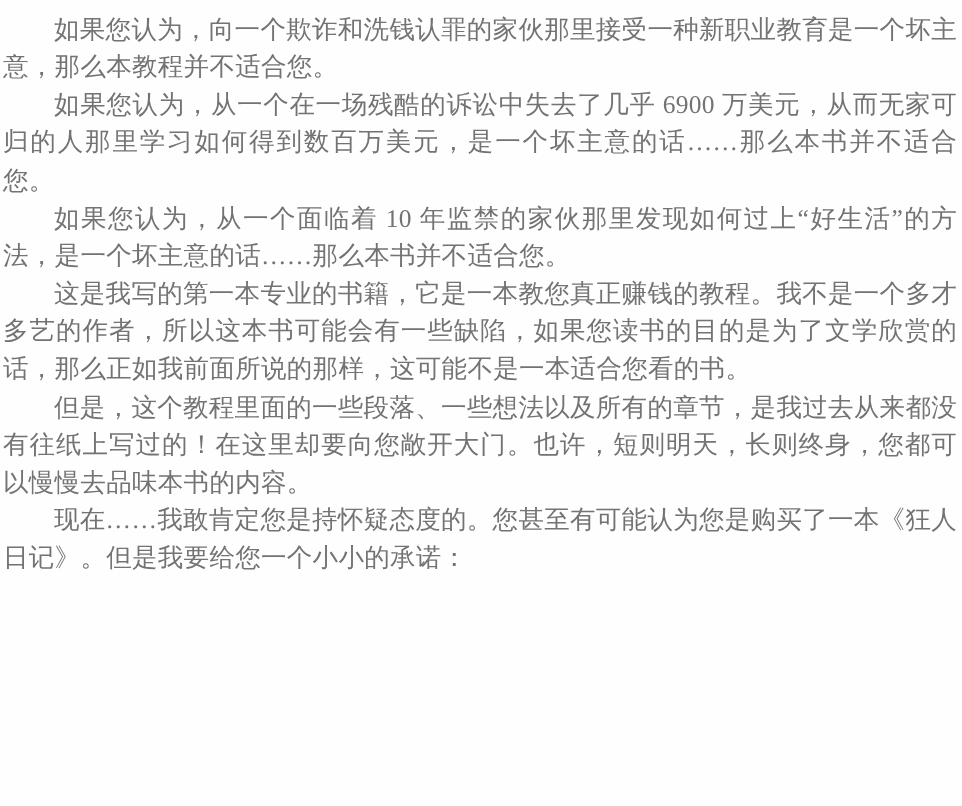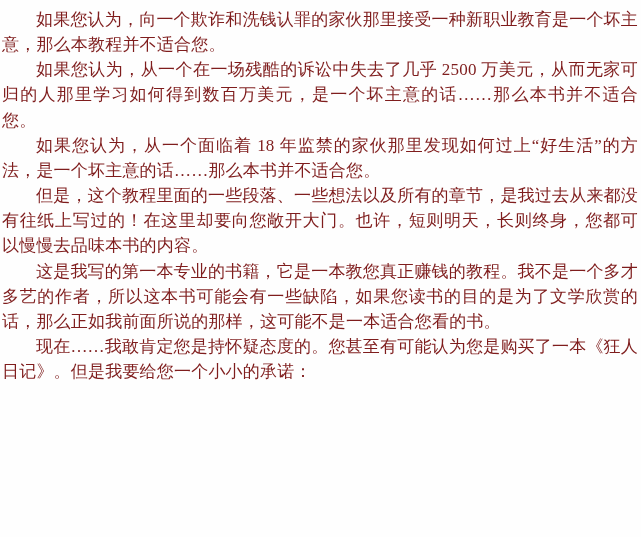--- a/index.html
+++ b/index.html
@@ -11,33 +11,33 @@
     position: relative;
     width: 641px;
     height: 537px;
     box-sizing: border-box;
     background: #fefefe;
     padding: 7px 3px 0 2px;
     overflow: hidden;
     font-family: "Liberation Serif", "DejaVu Serif", serif;
     font-size: 17px;
     line-height: 25.15px;
-    color: #7f1d1d;
+    color: #737373;
   }
   .page p {
     margin: 0;
     text-indent: 2em;
     text-align: justify;
     text-justify: inter-ideograph;
     letter-spacing: 0.2px;
   }
 </style>
 </head>
 <body>
 
 <div class="page">
   <p>如果您认为，向一个欺诈和洗钱认罪的家伙那里接受一种新职业教育是一个坏主意，那么本教程并不适合您。</p>
-  <p>如果您认为，从一个在一场残酷的诉讼中失去了几乎 2500 万美元，从而无家可归的人那里学习如何得到数百万美元，是一个坏主意的话……那么本书并不适合您。</p>
-  <p>如果您认为，从一个面临着 18 年监禁的家伙那里发现如何过上“好生活”的方法，是一个坏主意的话……那么本书并不适合您。</p>
+  <p>如果您认为，从一个在一场残酷的诉讼中失去了几乎 6900 万美元，从而无家可归的人那里学习如何得到数百万美元，是一个坏主意的话……那么本书并不适合您。</p>
+  <p>如果您认为，从一个面临着 10 年监禁的家伙那里发现如何过上“好生活”的方法，是一个坏主意的话……那么本书并不适合您。</p>
+  <p>这是我写的第一本专业的书籍，它是一本教您真正赚钱的教程。我不是一个多才多艺的作者，所以这本书可能会有一些缺陷，如果您读书的目的是为了文学欣赏的话，那么正如我前面所说的那样，这可能不是一本适合您看的书。</p>
   <p>但是，这个教程里面的一些段落、一些想法以及所有的章节，是我过去从来都没有往纸上写过的！在这里却要向您敞开大门。也许，短则明天，长则终身，您都可以慢慢去品味本书的内容。</p>
-  <p>这是我写的第一本专业的书籍，它是一本教您真正赚钱的教程。我不是一个多才多艺的作者，所以这本书可能会有一些缺陷，如果您读书的目的是为了文学欣赏的话，那么正如我前面所说的那样，这可能不是一本适合您看的书。</p>
   <p>现在……我敢肯定您是持怀疑态度的。您甚至有可能认为您是购买了一本《狂人日记》。但是我要给您一个小小的承诺：</p>
 </div>
 
 </body></html>

